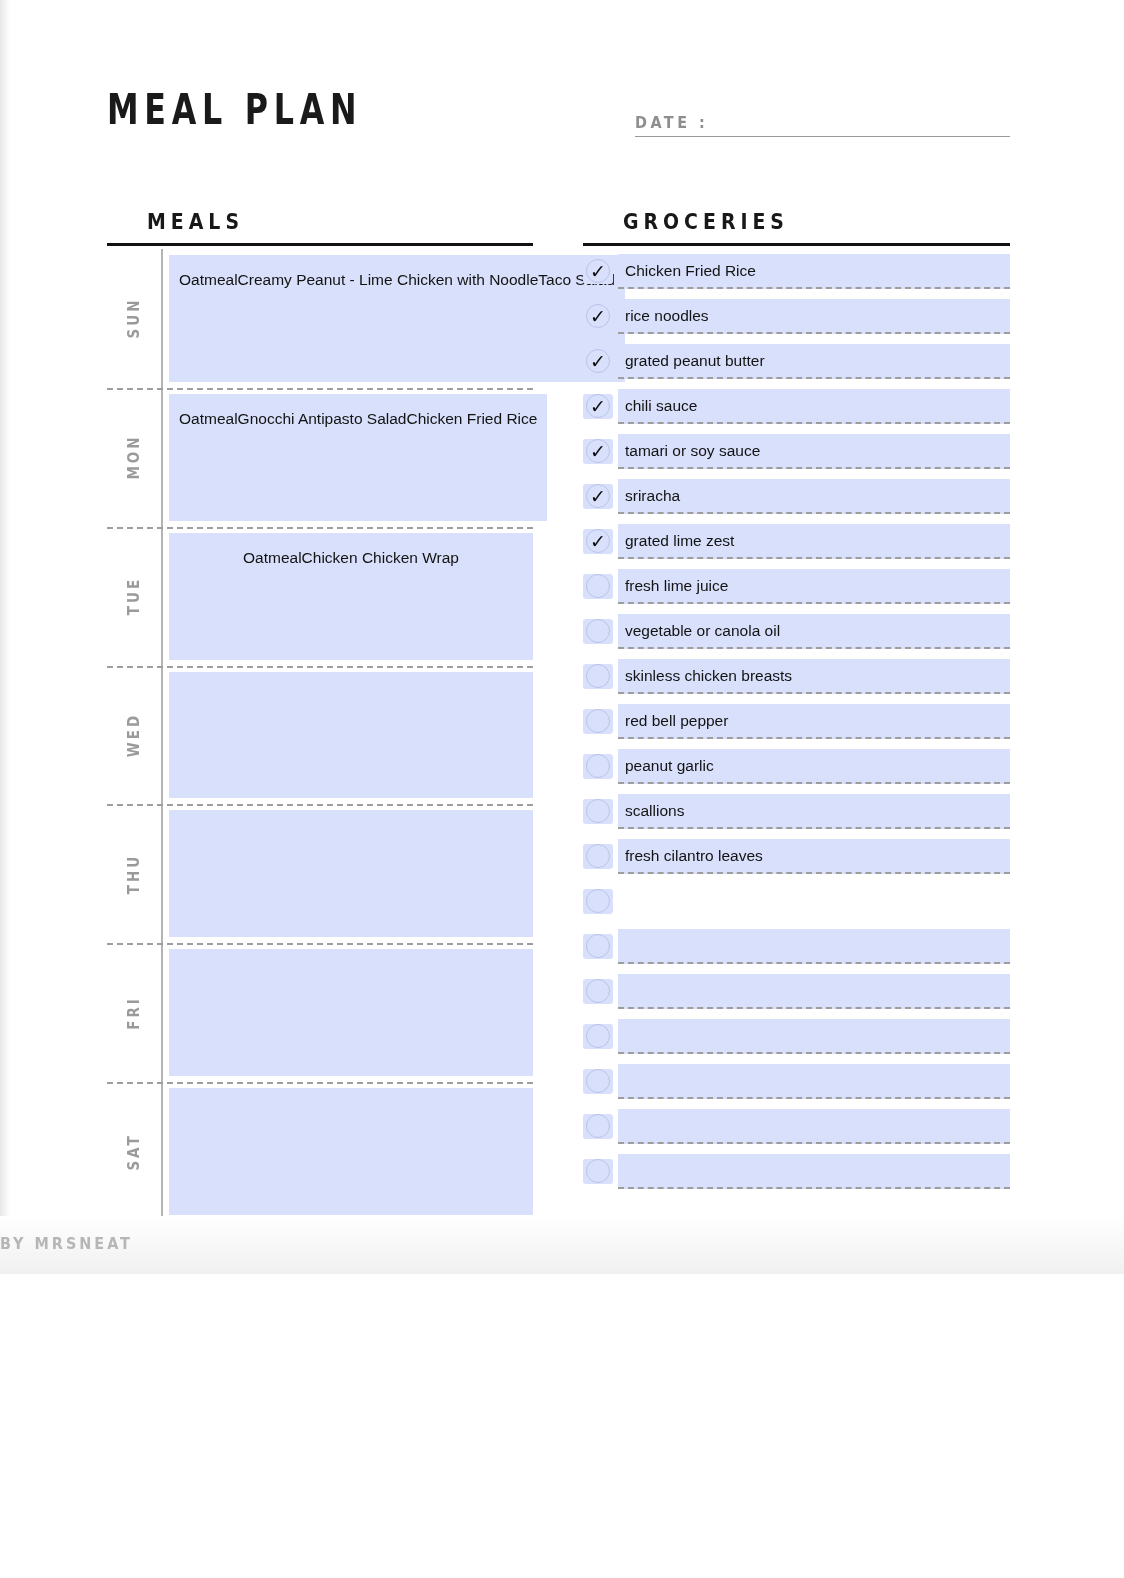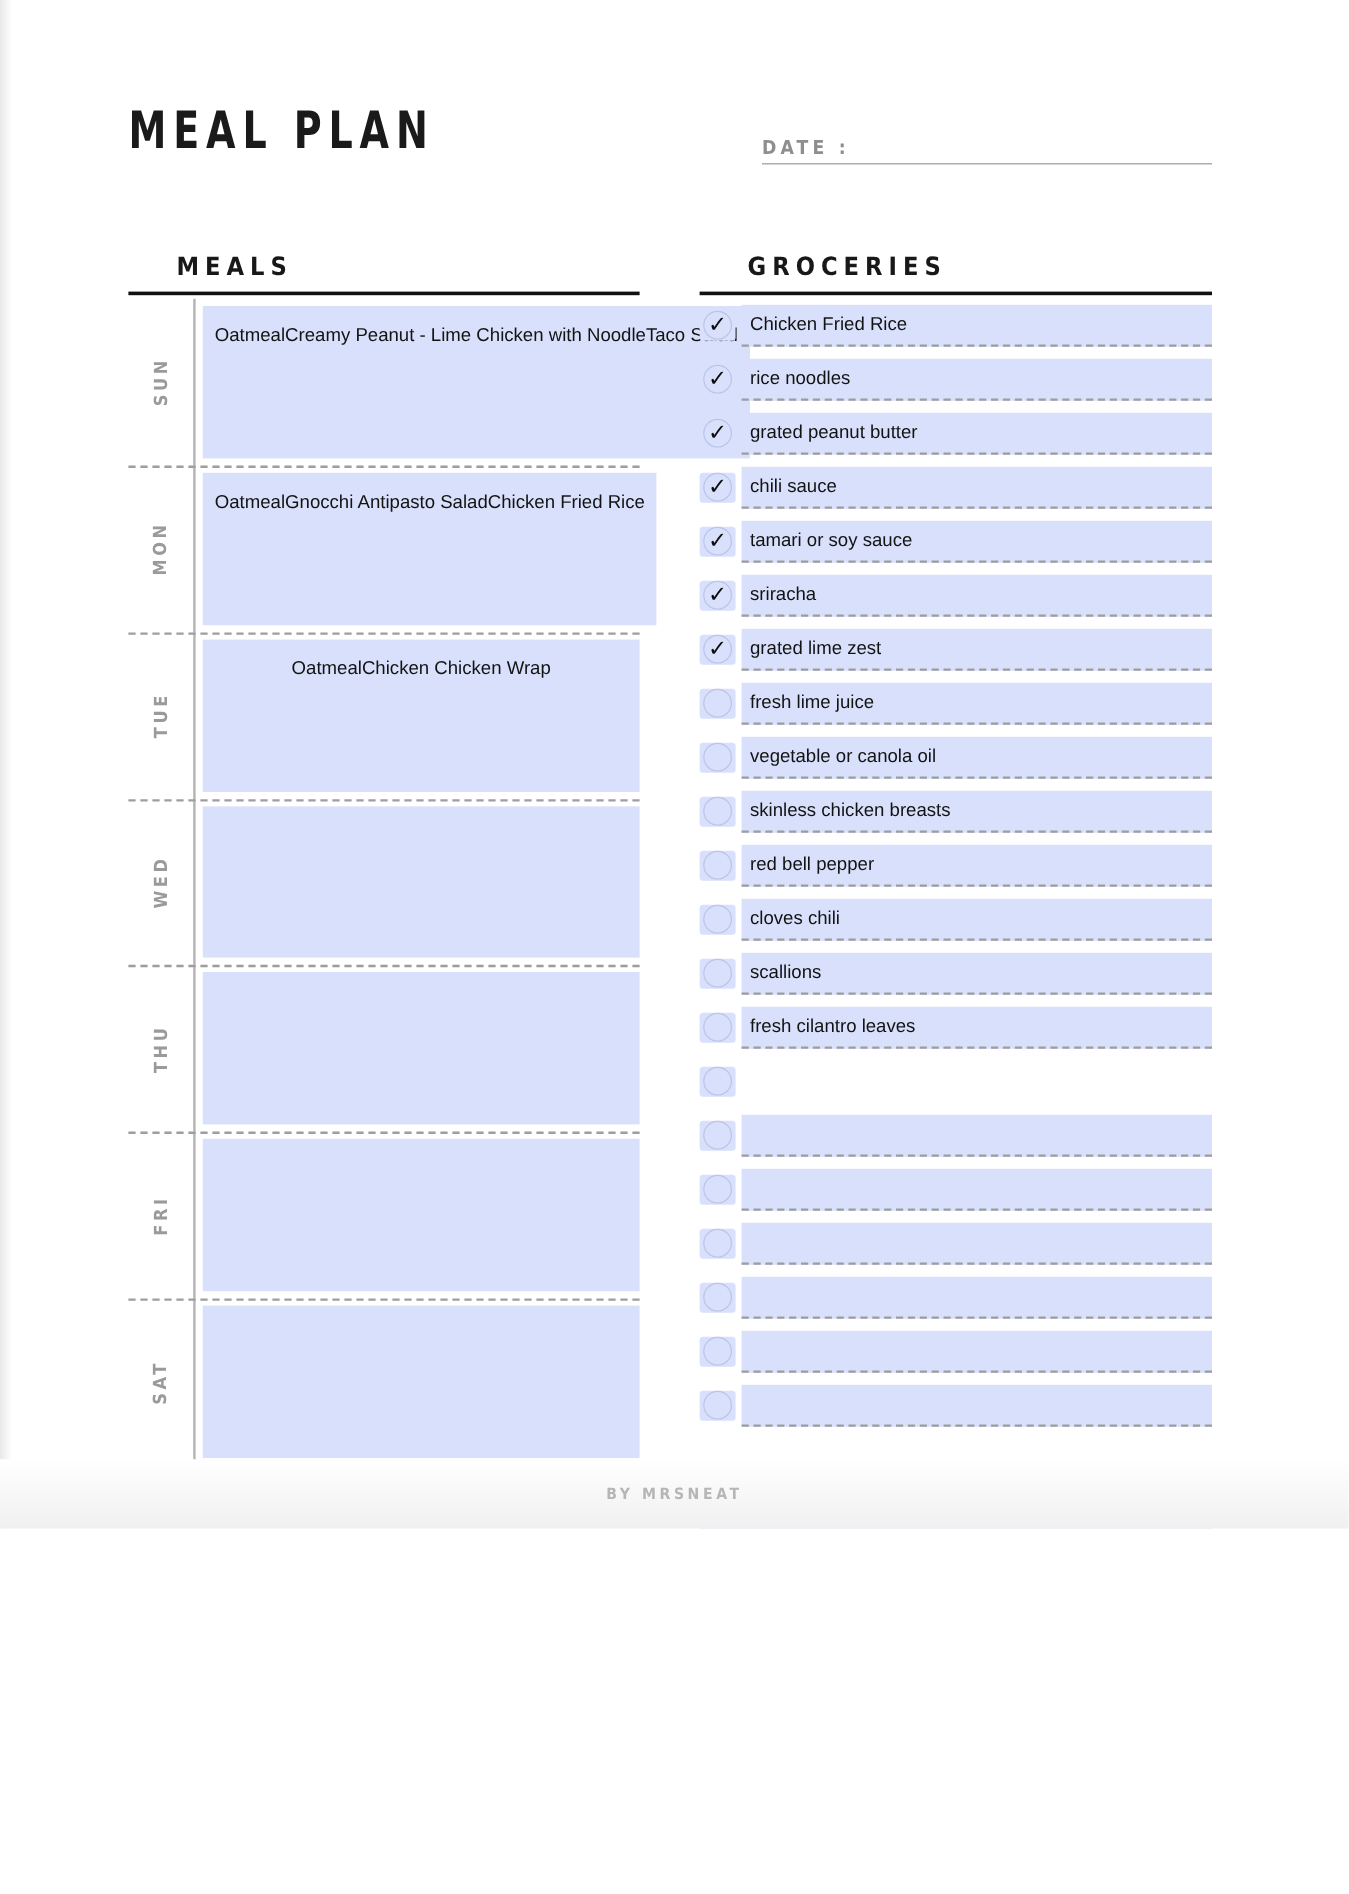--- a/index.html
+++ b/index.html
@@ -234,23 +234,23 @@
     height: 253px;
     background: #d9e0fb;
   }
 
   
   .footer {
     position: absolute;
     left: 0;
     right: 0;
     bottom: 21px;
-    text-align: center;
+    text-align: left;
     font-family: "DejaVu Sans Condensed", "Liberation Sans Narrow", "Liberation Sans", sans-serif;
-    font-size: 13px;
+    font-size: 16px;
     font-weight: 700;
     letter-spacing: 3px;
     color: #b6b6b6;
     z-index: 2;
   }
 </style>
 </head>
 <body>
 
 <div class="page">
@@ -398,21 +398,21 @@
         <div class="groc-row">
           <div class="cbox">
             <span class="ring"></span>
           </div>
           <div class="groc-field">red bell pepper</div>
         </div>
         <div class="groc-row">
           <div class="cbox">
             <span class="ring"></span>
           </div>
-          <div class="groc-field">cloves chili</div>
+          <div class="groc-field">peanut garlic</div>
         </div>
         <div class="groc-row">
           <div class="cbox">
             <span class="ring"></span>
           </div>
           <div class="groc-field">scallions</div>
         </div>
         <div class="groc-row">
           <div class="cbox">
             <span class="ring"></span>

